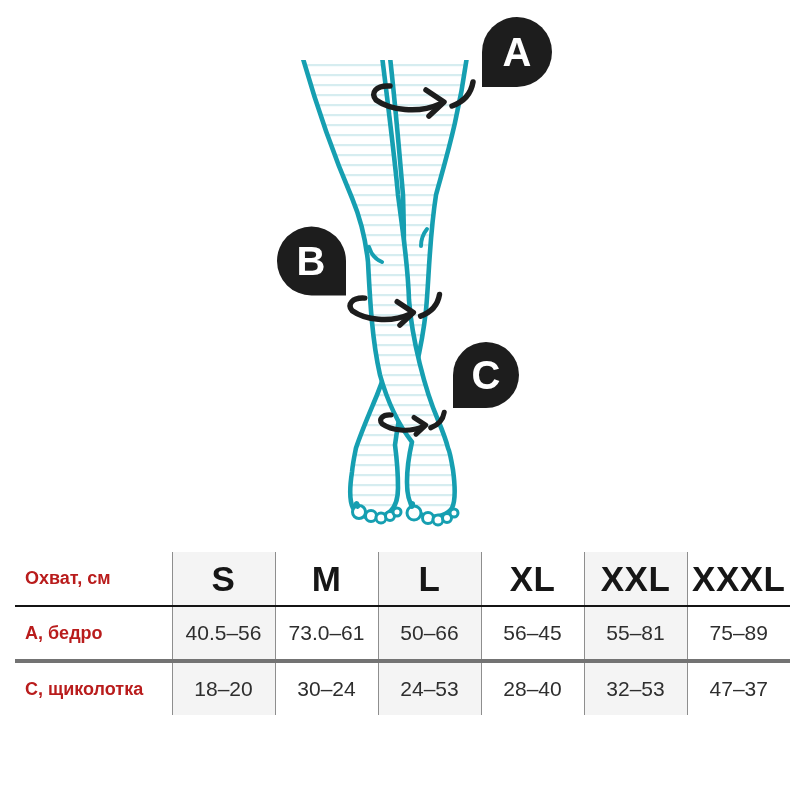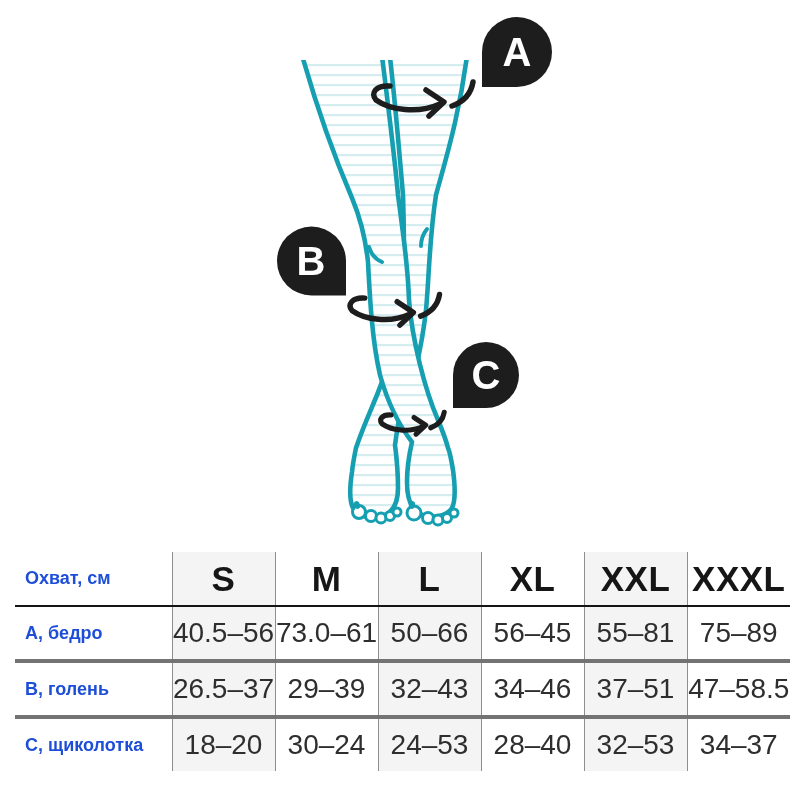--- a/index.html
+++ b/index.html
@@ -36,24 +36,24 @@
   .size-table tbody tr.ruled td { border-bottom: 4px solid #737373; }
 
   .size-table th:nth-child(n+2),
   .size-table td:nth-child(n+2) { border-left: 1px solid #8e8e8e; }
 
   th.corner, td.row-label {
     text-align: left;
     padding-left: 10px;
     font-weight: 700;
     font-size: 18px;
-    color: #1d4ed8;
+    color: #b91c1c;
   }
   th.size-h { font-size: 35px; font-weight: 700; letter-spacing: 0.5px; }
-  td.val   { font-size: 28px; font-weight: 400; color: #2e2e2e; }
+  td.val   { font-size: 21px; font-weight: 400; color: #2e2e2e; }
 </style>
 </head>
 <body>
 
 <div class="stage">
 
   <div class="figure">
     <svg width="800" height="545" viewBox="0 0 800 545" xmlns="http://www.w3.org/2000/svg">
       <defs>
         <pattern id="hstripes" width="12" height="10" patternUnits="userSpaceOnUse">
@@ -171,33 +171,24 @@
     <tbody>
       <tr class="ruled">
         <td class="row-label">A, бедро</td>
         <td class="val">40.5–56</td>
         <td class="val">73.0–61</td>
         <td class="val">50–66</td>
         <td class="val">56–45</td>
         <td class="val">55–81</td>
         <td class="val">75–89</td>
       </tr>
-      <tr class="ruled">
-        <td class="row-label">B, голень</td>
-        <td class="val">26.5–37</td>
-        <td class="val">29–39</td>
-        <td class="val">32–43</td>
-        <td class="val">34–46</td>
-        <td class="val">37–51</td>
-        <td class="val">47–58.5</td>
-      </tr>
       <tr>
         <td class="row-label">C, щиколотка</td>
         <td class="val">18–20</td>
         <td class="val">30–24</td>
         <td class="val">24–53</td>
         <td class="val">28–40</td>
         <td class="val">32–53</td>
-        <td class="val">34–37</td>
+        <td class="val">47–37</td>
       </tr>
     </tbody>
   </table>
 </div>
 
 </body></html>

